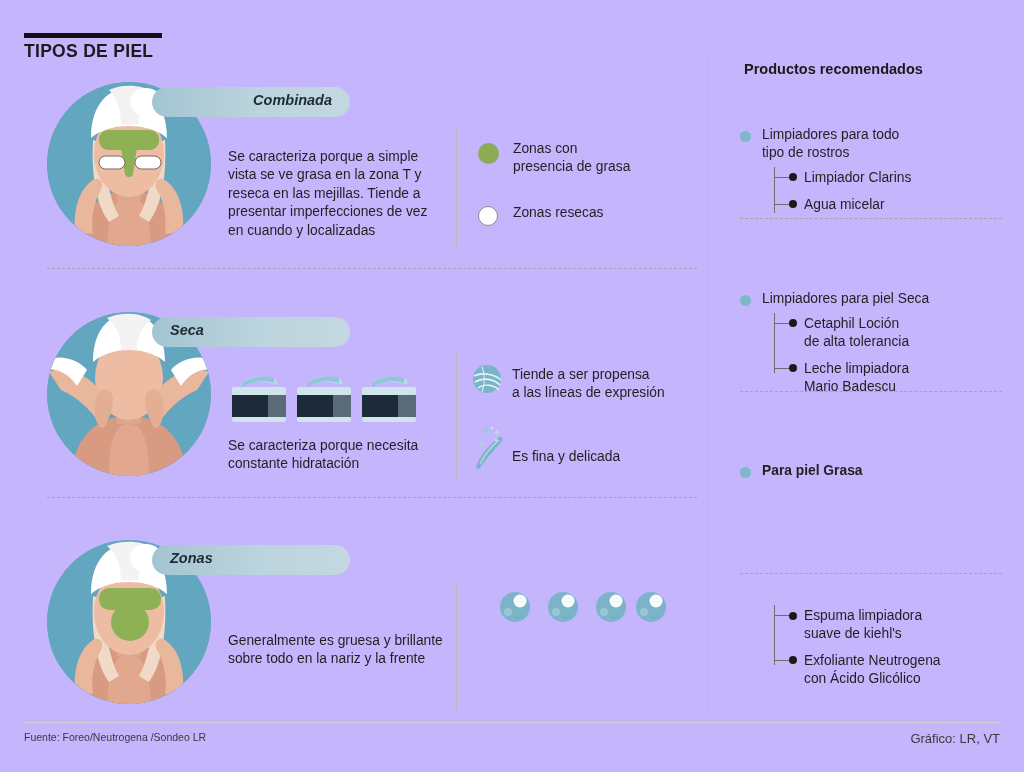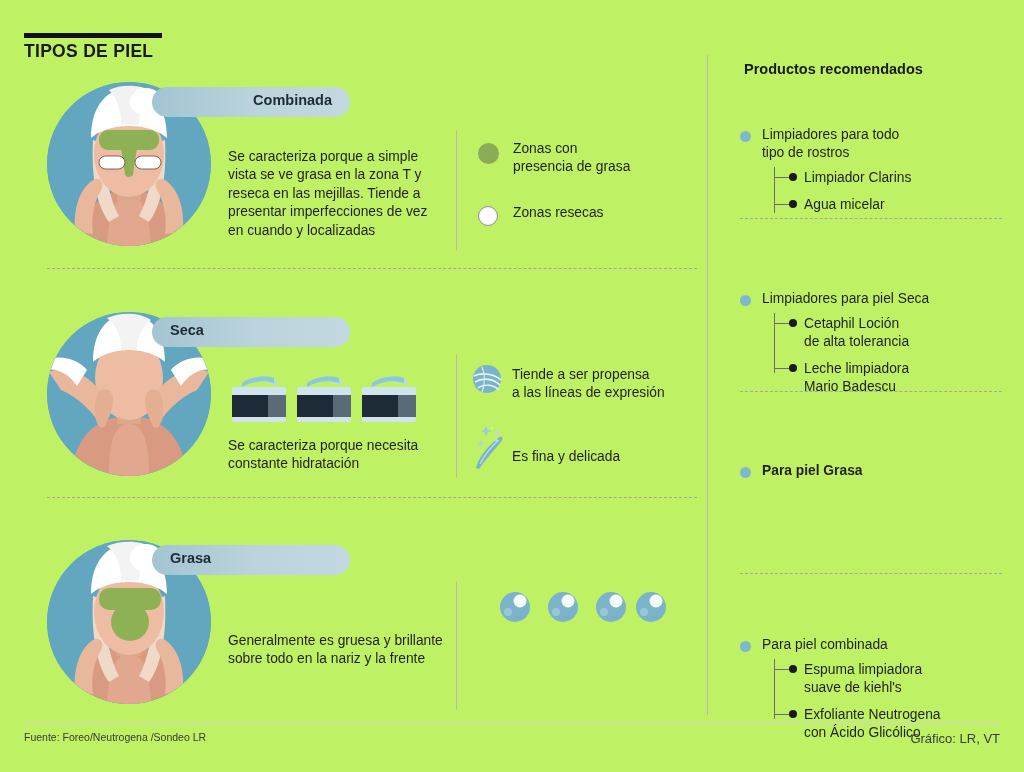--- a/index.html
+++ b/index.html
@@ -9,21 +9,21 @@
     background: #ffffff;
   }
   body {
     font-family: "Liberation Sans", sans-serif;
     color: #231f20;
   }
   #page {
     position: relative;
     width: 1024px;
     height: 772px;
-    background: #bef264;
+    background: #c4b5fd;
     overflow: hidden;
   }
 
   
   .title-rule {
     position: absolute;
     left: 24px;
     top: 33px;
     width: 138px;
     height: 5px;
@@ -58,20 +58,21 @@
 
   
   .pill {
     position: absolute;
     left: 152px;
     top: 5px;
     width: 198px;
     height: 30px;
     border-radius: 15px;
     background: linear-gradient(90deg, #a3c4d2 0%, #bcd4dd 55%, #c3d8e0 100%);
+    font-style: italic;
   }
   .pill-label {
     position: absolute;
     right: 18px;
     top: 5px;
     font-size: 14.5px;
     font-weight: bold;
     color: #1d2b33;
     white-space: nowrap;
   }
@@ -426,21 +427,21 @@
           <g>
             <rect x="52" y="48" width="62" height="22" rx="10" fill="#8fb155"></rect>
             <circle cx="83" cy="82" r="19" fill="#8fb155"></circle>
             <rect x="74" y="62" width="18" height="14" fill="#8fb155"></rect>
           </g>
         </g>
       </svg>
     </div>
 
     <div class="pill left-align">
-      <span class="pill-label">Grasa</span>
+      <span class="pill-label">Zonas</span>
     </div>
 
     <div class="body-text" style="left:228px; top:92px; width:225px;">Generalmente es gruesa
 y brillante sobre todo en
 la nariz y la frente</div>
 
     <div class="vsep" style="left:456px; top:42px; height:128px;"></div>
 
     <div class="pore" style="left:498px; top:50px;">
       <svg width="170" height="34" viewBox="0 0 170 34">
@@ -498,21 +499,20 @@
     </div>
   </div>
   <div class="panel-dash" style="top:391px;"></div>
 
   <div class="grp" style="top:426px;font-weight:bold;">
     <div class="grp-head">Para piel Grasa</div>
   </div>
   <div class="panel-dash" style="top:573px;"></div>
 
   <div class="grp" style="top:600px;">
-    <div class="grp-head">Para piel combinada</div>
     <div class="subs">
       <div class="tree-spine" style="top:-2px; height:60px;"></div>
       <div class="sub">Espuma limpiadora
 suave de kiehl's</div>
       <div class="sub">Exfoliante Neutrogena
 con Ácido Glicólico</div>
     </div>
   </div>
 
   <div class="footer-rule"></div>

